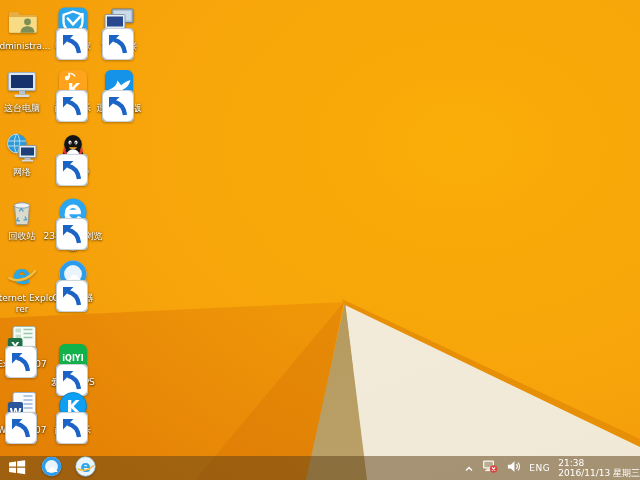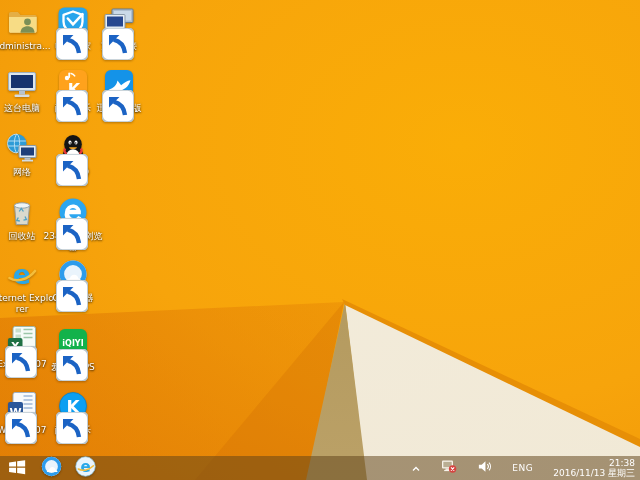--- a/index.html
+++ b/index.html
@@ -31,24 +31,24 @@
   
   .taskbar{position:absolute;left:0;right:0;bottom:0;height:24px;
            background:rgba(96,68,24,0.52);
            display:flex;align-items:center;justify-content:space-between;}
   .tb-left{display:flex;align-items:center;height:100%;}
   .start-btn{width:34px;height:100%;display:flex;align-items:center;justify-content:center;
              background:none;border:none;padding:0;cursor:pointer;}
   .start-btn svg{width:20px;height:20px;}
   .tb-app{width:34px;height:100%;display:flex;align-items:center;justify-content:center;}
   .tb-app svg{width:23px;height:23px;filter:drop-shadow(0 1px 1px rgba(0,0,0,0.3));}
-  .tb-right{display:flex;align-items:center;height:100%;gap:20px;padding-right:5px;color:#fff;}
+  .tb-right{display:flex;align-items:center;height:100%;gap:8px;color:#fff;}
   .tray-ic{display:flex;align-items:center;justify-content:center;}
   .lang{font-size:9px;letter-spacing:0.5px;}
-  .clock{text-align:right;font-size:9px;line-height:10px;white-space:nowrap;}
+  .clock{font-size:9px;line-height:10px;white-space:nowrap;}
 </style>
 </head>
 <body>
 
 <div class="screen">
 
   <div class="wp wp-base"></div>
   <div class="wp wp-dark-bl"></div>
   <div class="wp wp-wedge"></div>
   <div class="wp wp-cream"></div>
@@ -252,21 +252,21 @@
           <span class="badge">
             <svg viewBox="0 0 11 11">
               <rect width="11" height="11" rx="2.2" fill="#fff" stroke="#B9C6CE" stroke-width="0.6"></rect>
               <path d="M2.4 2.4h3.6L2.4 6z" fill="#1B63C4"></path>
               <path d="M4 4c2.6.6 3.6 2.2 3.9 4.6" stroke="#1B63C4" stroke-width="1.5" fill="none"></path>
             </svg>
           </span>
         </div>
         <div class="lbl">Excel 2007</div>
       </div>
-      <div class="dicon" style="left: 40px; top: 327px;">
+      <div class="dicon" style="left: 40px; top: 342px;">
         <div class="glyph">
           <svg viewBox="0 0 32 32">
             <rect x="2" y="2" width="28" height="28" rx="6" fill="#12B24B"></rect>
             <text x="16" y="19" text-anchor="middle" font-family="DejaVu Sans, sans-serif" font-size="8" font-weight="bold" fill="#fff">iQIYI</text>
             <path d="M8.5 23h15" stroke="#fff" stroke-width="1.4"></path>
           </svg>
           <span class="badge">
             <svg viewBox="0 0 11 11">
               <rect width="11" height="11" rx="2.2" fill="#fff" stroke="#B9C6CE" stroke-width="0.6"></rect>
               <path d="M2.4 2.4h3.6L2.4 6z" fill="#1B63C4"></path>

